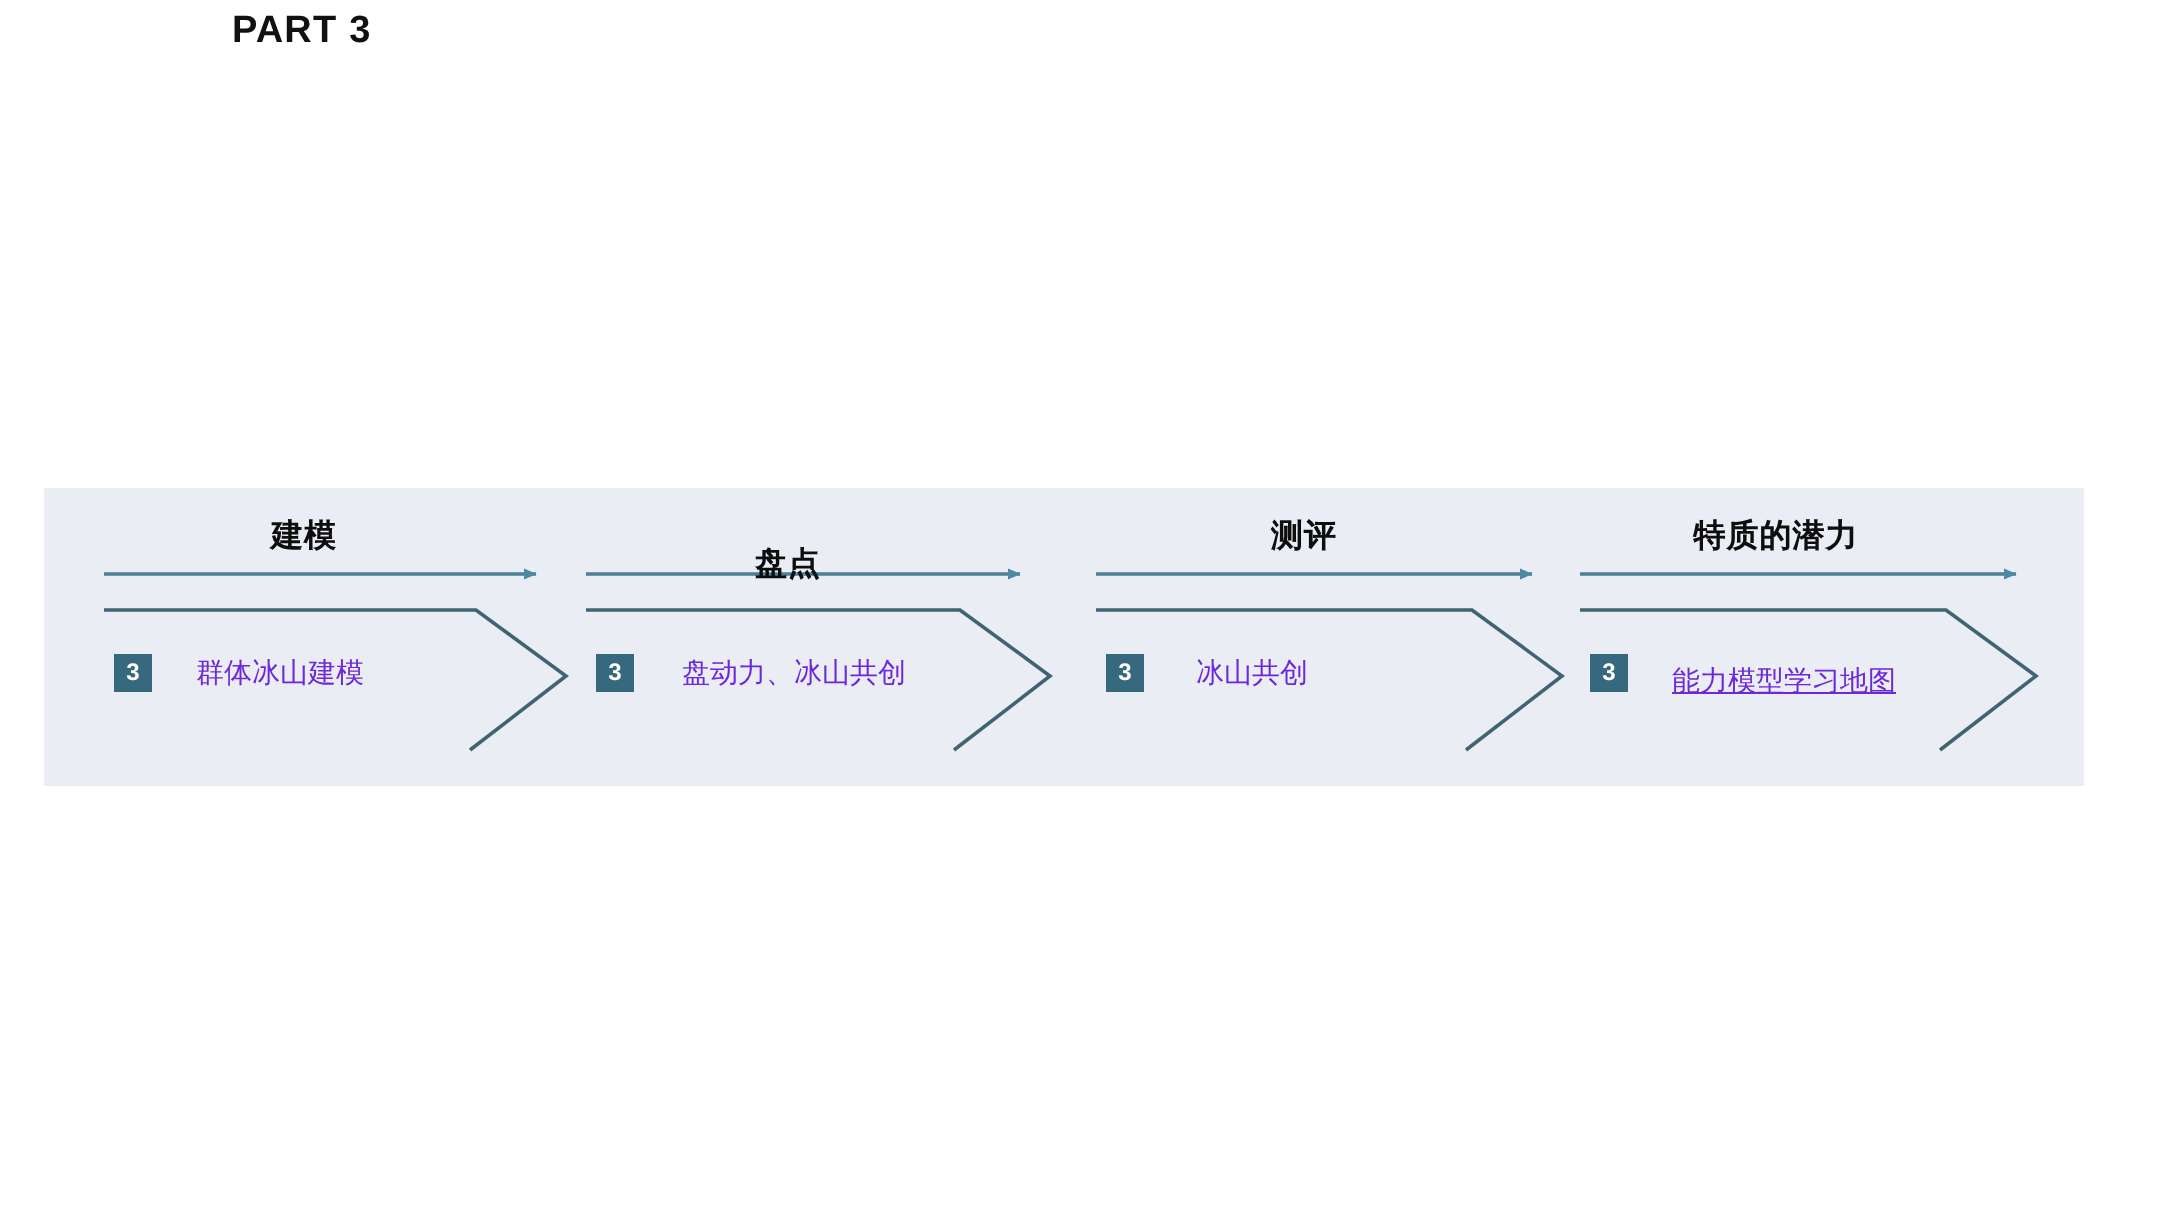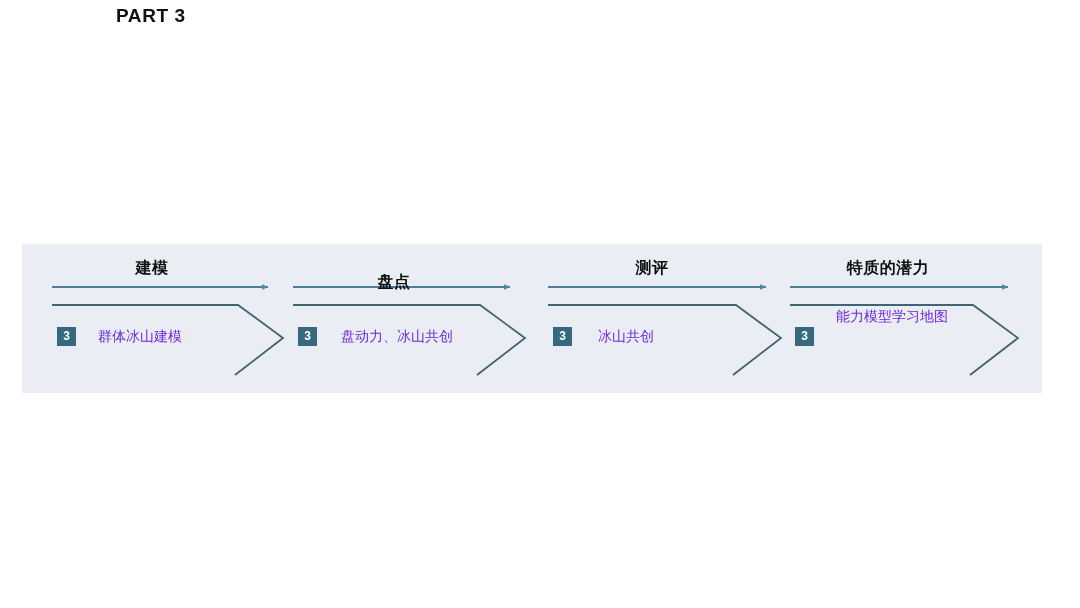--- a/index.html
+++ b/index.html
@@ -114,16 +114,16 @@
       <div class="stage-badge" style="left: 57px; top: 327px;">3</div>
       <div class="stage-desc" style="left: 98px; top: 328px;">群体冰山建模</div>
       <div class="stage-title" style="left: 394px; top: 272px;">盘点</div>
       <div class="stage-badge" style="left: 298px; top: 327px;">3</div>
       <div class="stage-desc" style="left: 341px; top: 328px;">盘动力、冰山共创</div>
       <div class="stage-title" style="left: 652px; top: 258px; text-align: center;">测评</div>
       <div class="stage-badge" style="left: 553px; top: 327px;">3</div>
       <div class="stage-desc" style="left: 598px; top: 328px; text-align: center;">冰山共创</div>
       <div class="stage-title" style="left: 888px; top: 258px;">特质的潜力</div>
       <div class="stage-badge" style="left: 795px; top: 327px;">3</div>
-      <div class="stage-desc" style="left: 836px; top: 308px;">能力模型学习地图</div>
+      <div class="stage-desc" style="left: 836px; top: 332px; text-decoration: underline;">能力模型学习地图</div>
     </div>
 
 </div>
 
 </body></html>

